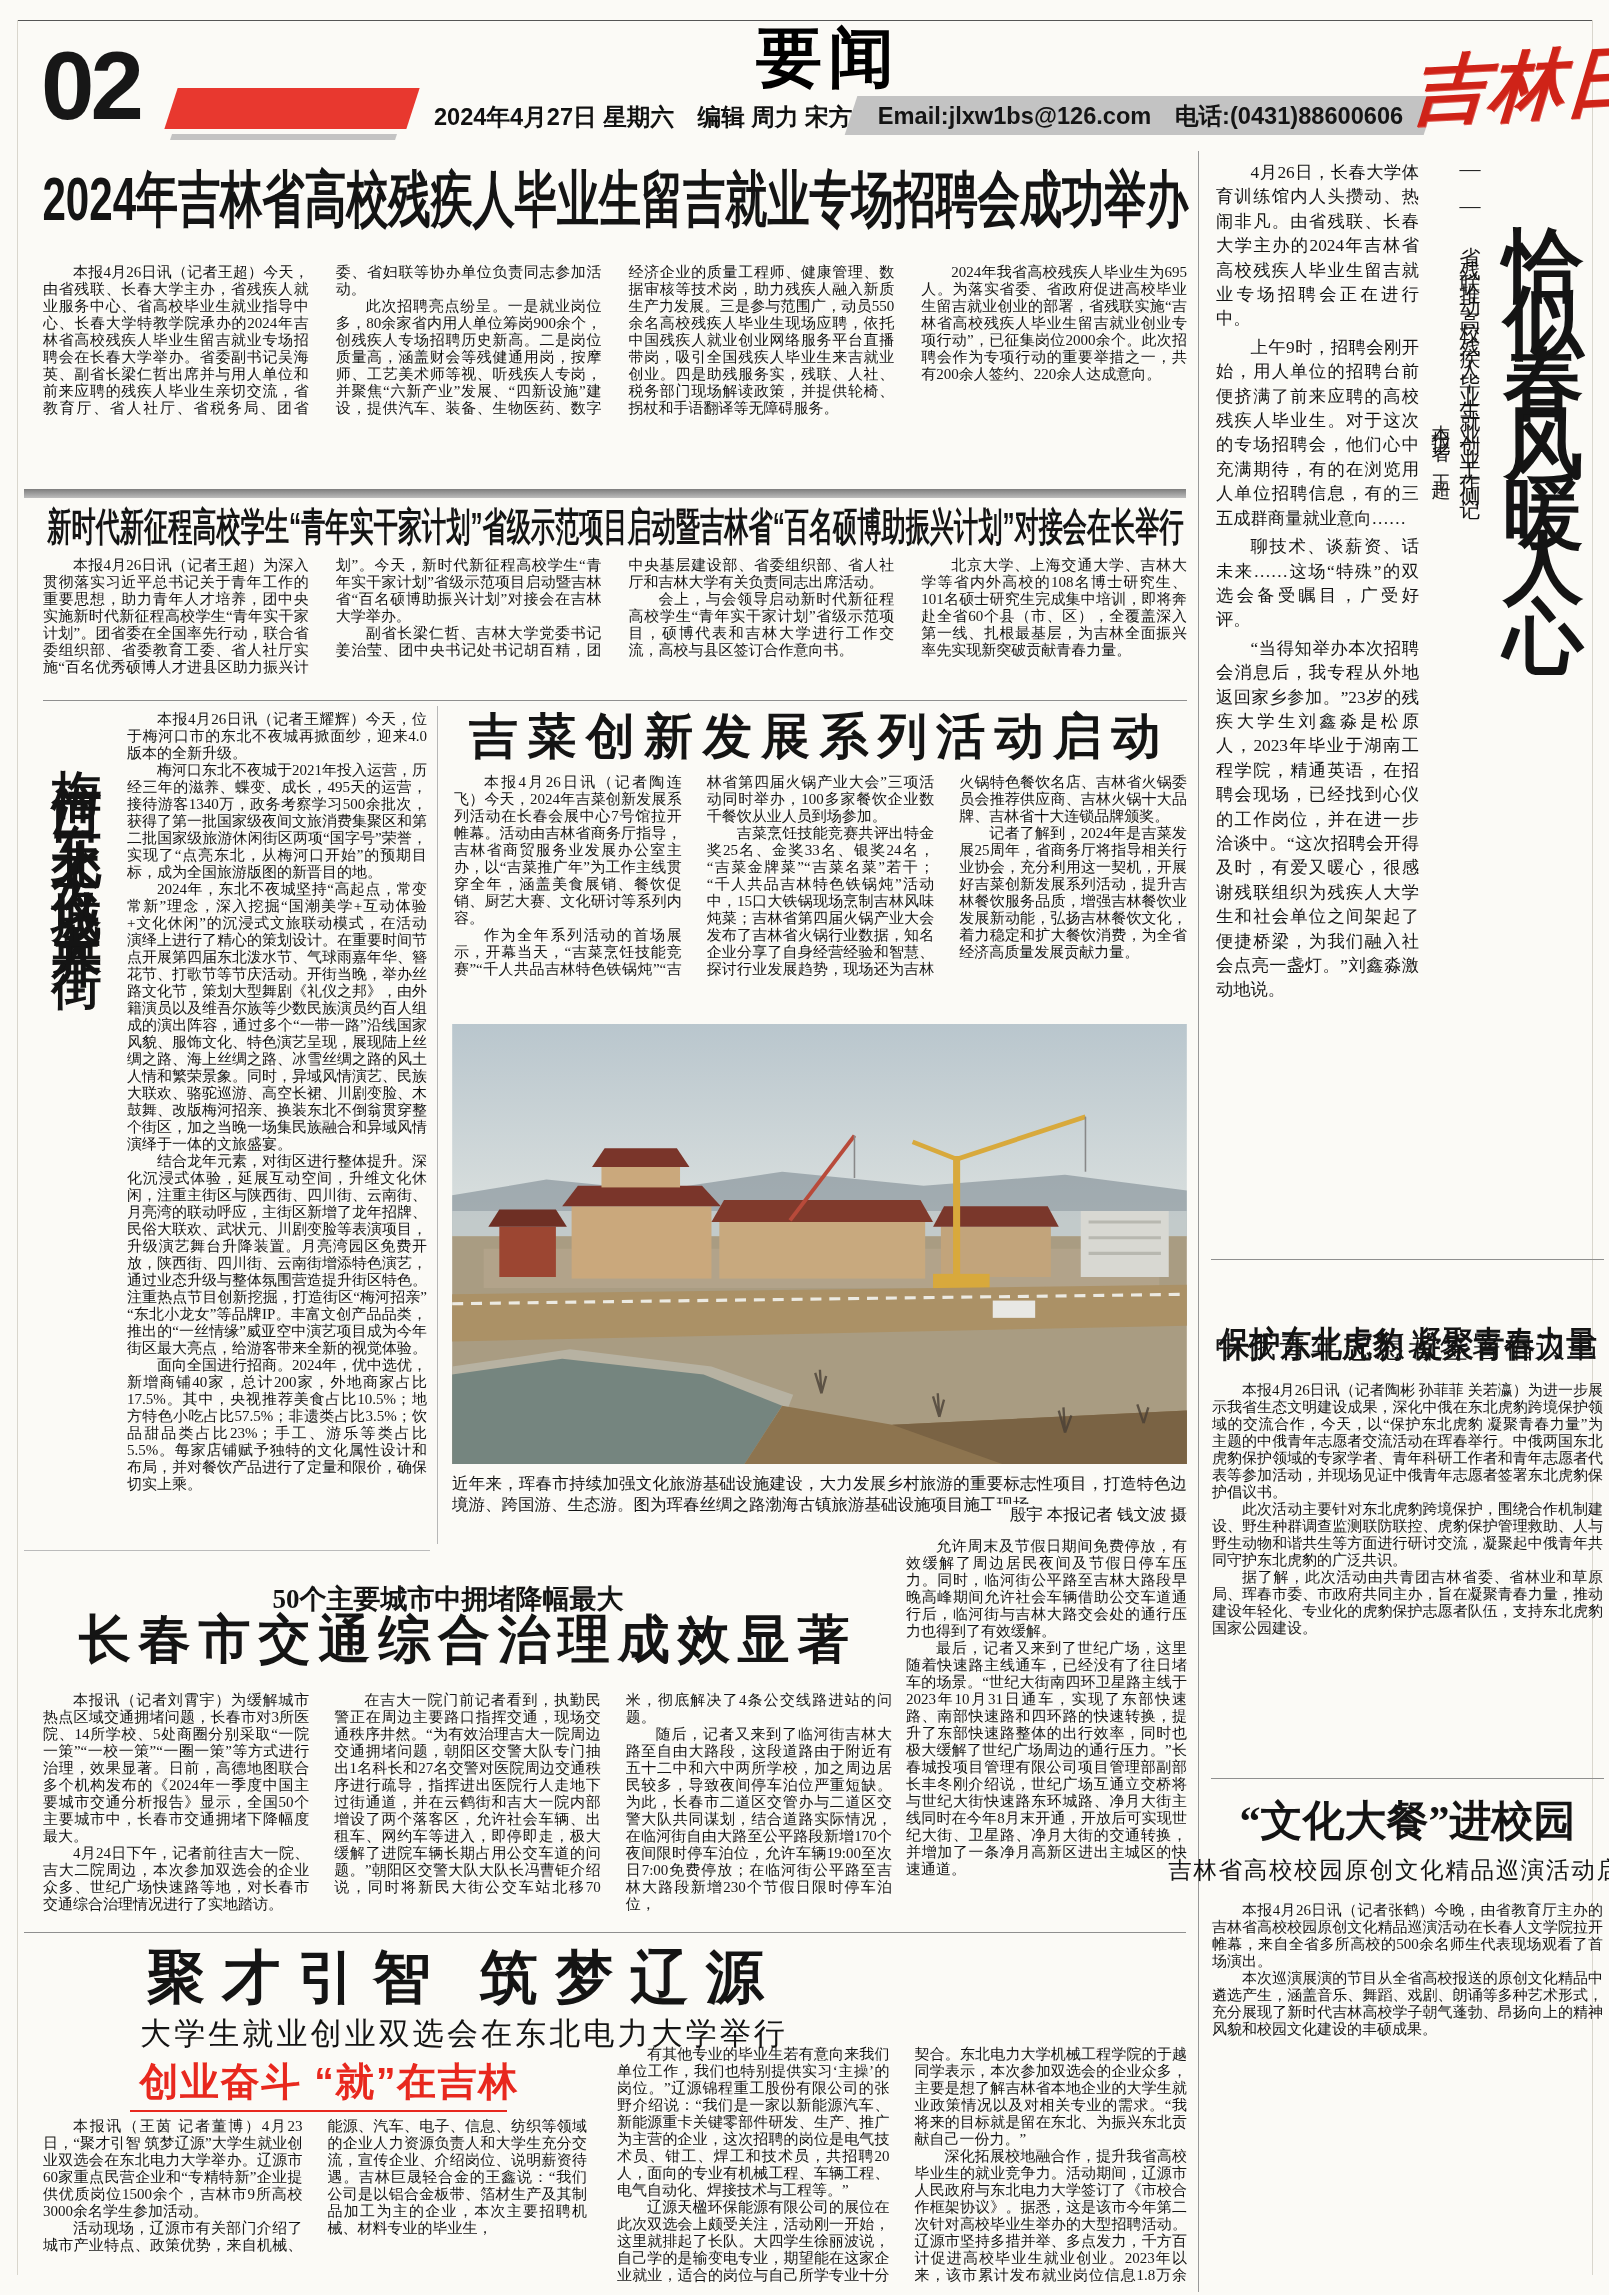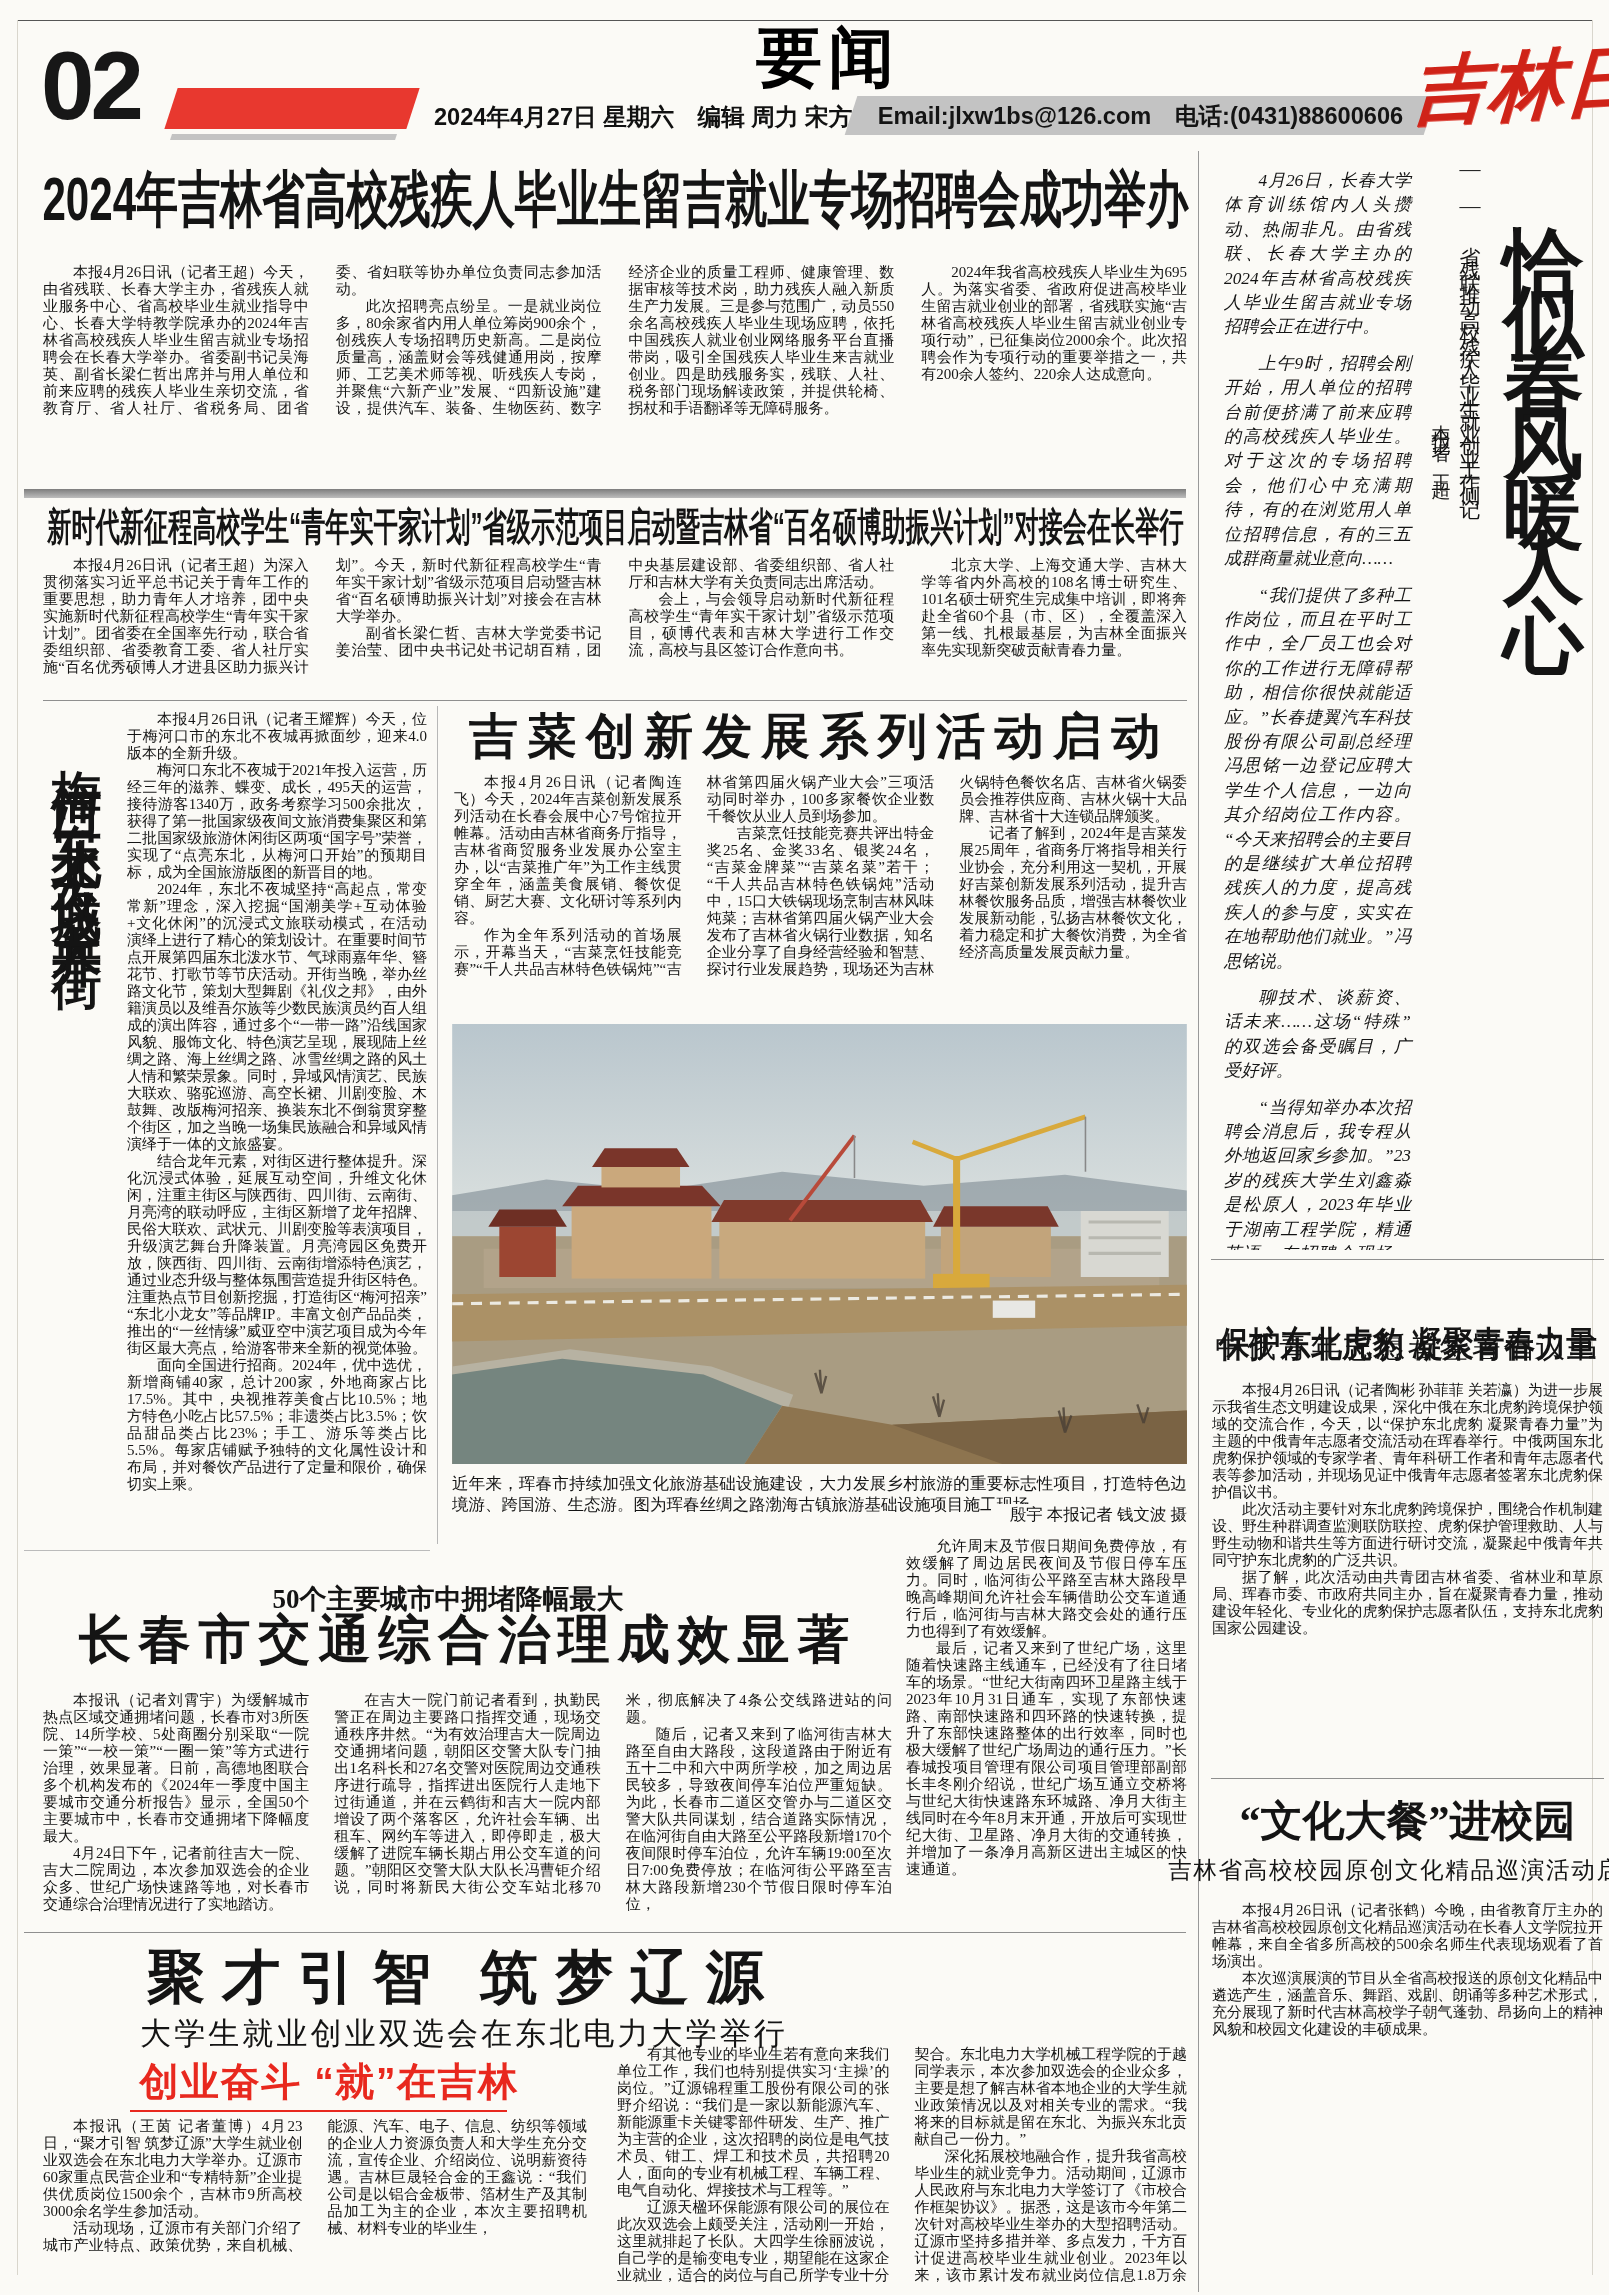--- a/index.html
+++ b/index.html
@@ -28,21 +28,21 @@
   .masthead{font-size:75px;font-weight:900;font-style:italic;color:#cf2318;transform:rotate(-3deg) skewX(-6deg);letter-spacing:1.6px;line-height:1;text-shadow:0.8px 0.8px 0 #e0574d;}
   
   .hl-a{font-size:61px;font-weight:900;letter-spacing:0;}
   .hl-b{font-size:39px;font-weight:900;}
   .hl-serif{font-weight:900;}
   .kicker{font-size:27px;font-weight:700;margin-top:36px;}
   .badge-text{font-size:39px;font-weight:900;color:#e8281e;letter-spacing:1.6px;}
   .caption{font-size:16.5px;line-height:21px;text-align:justify;}
   .credit{position:absolute;right:0;bottom:0;background:#fbfaf6;padding-left:19px;font-size:16.5px;}
   .sidebar-body{font-size:17.3px;line-height:24.4px;text-align:justify;overflow:hidden;}
-  .sidebar-body p{margin:12px;text-indent:2em;font-style:italic;}
+  .sidebar-body p{margin:4px;text-indent:2em;}
 </style>
 </head>
 <body>
 
 <div id="paper">
 
   <div class="abs rule-h" style="left:17.3px;top:20.4px;width:1575px;background:#555;"></div>
   <div class="abs rule-v" style="left:17.3px;top:20.4px;height:2255px;background:#d9d6cd;"></div>
   <div class="abs rule-v" style="left:1592px;top:20.4px;height:2255px;background:#d9d6cd;"></div>
 
@@ -202,21 +202,20 @@
       <p>有其他专业的毕业生若有意向来我们单位工作，我们也特别提供实习‘主操’的岗位。”辽源锦程重工股份有限公司的张野介绍说：“我们是一家以新能源汽车、新能源重卡关键零部件研发、生产、推广为主营的企业，这次招聘的岗位是电气技术员、钳工、焊工和技术员，共招聘20人，面向的专业有机械工程、车辆工程、电气自动化、焊接技术与工程等。”</p>
       <p>辽源天楹环保能源有限公司的展位在此次双选会上颇受关注，活动刚一开始，这里就排起了长队。大四学生徐丽波说，自己学的是输变电专业，期望能在这家企业就业，适合的岗位与自己所学专业十分契合。东北电力大学机械工程学院的于越同学表示，本次参加双选会的企业众多，主要是想了解吉林省本地企业的大学生就业政策情况以及对相关专业的需求。“我将来的目标就是留在东北、为振兴东北贡献自己一份力。”</p>
       <p>深化拓展校地融合作，提升我省高校毕业生的就业竞争力。活动期间，辽源市人民政府与东北电力大学签订了《市校合作框架协议》。据悉，这是该市今年第二次针对高校毕业生举办的大型招聘活动。辽源市坚持多措并举、多点发力，千方百计促进高校毕业生就业创业。2023年以来，该市累计发布就业岗位信息1.8万余条，举办各类招聘活动百余场次，全市城镇新增就业5700多人，为经济社会高质量发展提供了人才支撑。</p>
     </div>
 
   <div class="abs rule-v" style="left:1198px;top:151px;height:2141px;background:#999;"></div>
 
   <div class="abs sidebar-body" style="left:1212px;top:157px;width:211px;height:1093px;">
       <p>4月26日，长春大学体育训练馆内人头攒动、热闹非凡。由省残联、长春大学主办的2024年吉林省高校残疾人毕业生留吉就业专场招聘会正在进行中。</p>
       <p>上午9时，招聘会刚开始，用人单位的招聘台前便挤满了前来应聘的高校残疾人毕业生。对于这次的专场招聘会，他们心中充满期待，有的在浏览用人单位招聘信息，有的三五成群商量就业意向……</p>
-      <p>“我们提供了多种工作岗位，而且在平时工作中，全厂员工也会对你的工作进行无障碍帮助，相信你很快就能适应。”长春捷翼汽车科技股份有限公司副总经理冯思铭一边登记应聘大学生个人信息，一边向其介绍岗位工作内容。“今天来招聘会的主要目的是继续扩大单位招聘残疾人的力度，提高残疾人的参与度，实实在在地帮助他们就业。”冯思铭说。</p>
       <p>聊技术、谈薪资、话未来……这场“特殊”的双选会备受瞩目，广受好评。</p>
       <p>“当得知举办本次招聘会消息后，我专程从外地返回家乡参加。”23岁的残疾大学生刘鑫淼是松原人，2023年毕业于湖南工程学院，精通英语，在招聘会现场，已经找到心仪的工作岗位，并在进一步洽谈中。“这次招聘会开得及时，有爱又暖心，很感谢残联组织为残疾人大学生和社会单位之间架起了便捷桥梁，为我们融入社会点亮一盏灯。”刘鑫淼激动地说。</p>
     </div>
   <div class="abs vert song" style="left:1428px;top:409px;height:252px;font-size:19px;letter-spacing:6.3px;">本报记者　王超</div>
   <div class="abs vert song" style="left:1456px;top:157px;height:810px;font-size:21px;letter-spacing:12.6px;">——省残联推动高校残疾人毕业生就业创业工作侧记</div>
   <div class="abs vert song" style="left:1492px;top:161px;height:1046px;font-size:80px;font-weight:900;letter-spacing:61px;line-height:1.3;">恰似春风暖人心</div>
 
   <div class="abs rule-h" style="left:1211px;top:1259px;width:393px;"></div>
 
   <div class="abs center" style="left:1211px;top:1270px;width:393px;height:52px;margin-top:48px;">

